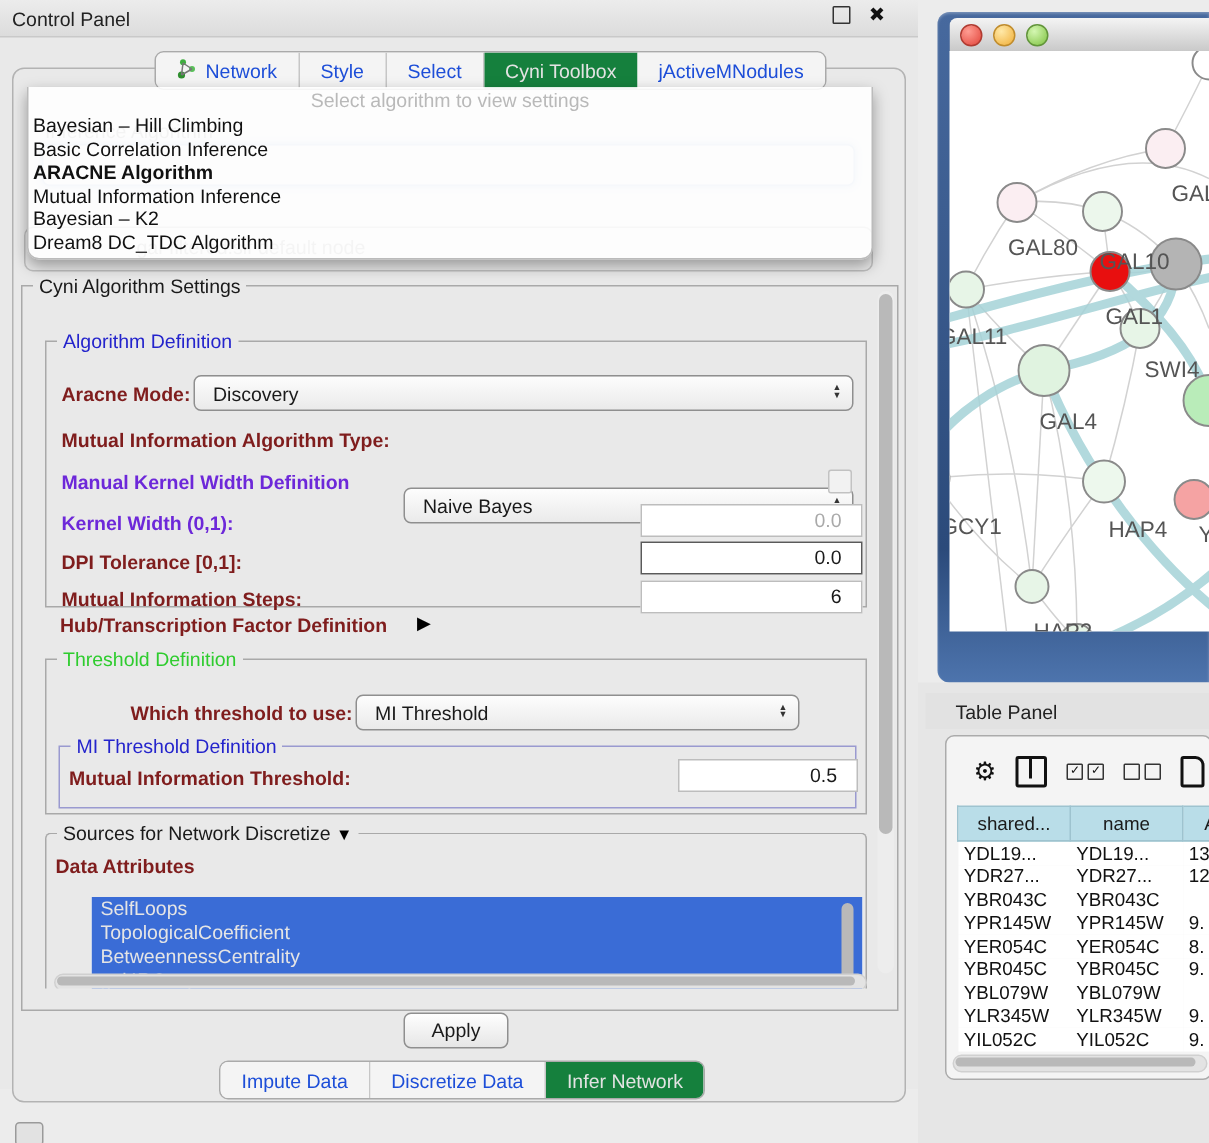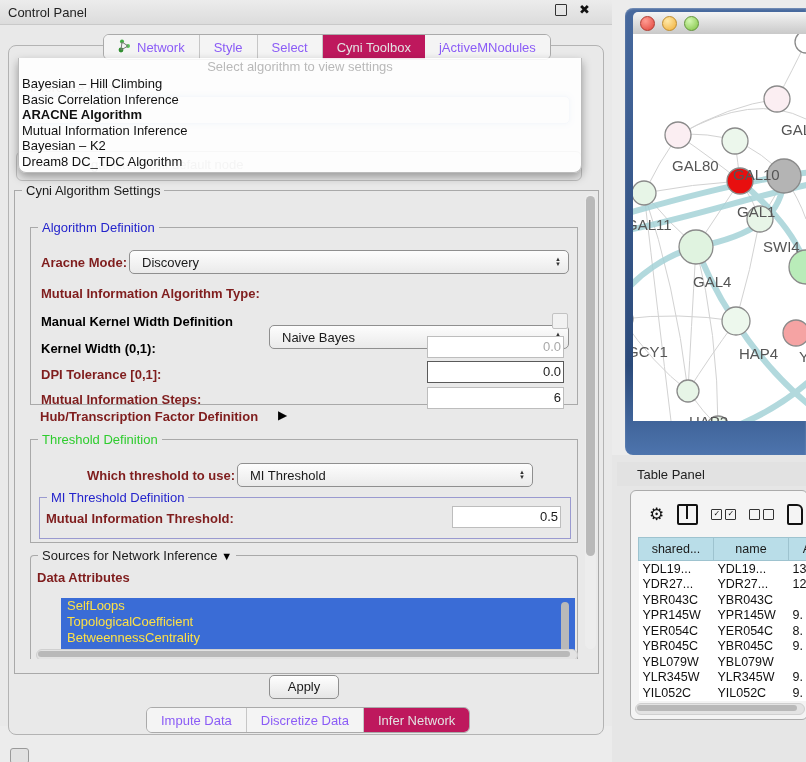--- a/index.html
+++ b/index.html
@@ -10,23 +10,23 @@
   #control-panel{left:0;top:8;width:612px;height:726px;background:#e9e9e9;}
   #cp-titlebar{left:0;top:0;width:612px;height:24px;background:linear-gradient(#ececec,#dcdcdc);
                border-bottom:1px solid #c9c9c9;display:flex;align-items:center;}
   #cp-title{margin-left:8px;color:#222;}
   .cp-winbtns{position:absolute;right:22px;top:4px;display:flex;gap:12px;align-items:center;}
   .float-icon{width:10px;height:10px;border:1.6px solid #333;border-radius:1px;}
   .close-icon{font-weight:bold;font-size:13px;color:#111;line-height:10px;}
   
   .tabstrip{display:flex;border:1px solid #aaa;border-radius:6px;background:#f4f4f4;overflow:hidden;height:24px;align-items:stretch;}
   #top-tabs{left:103px;top:34px;}
-  .tab{display:flex;align-items:center;padding:0 14px;color:#8b5cf6;border-right:1px solid #c6c6c6;background:#f4f4f4;white-space:nowrap;}
+  .tab{display:flex;align-items:center;padding:0 14px;color:#1d4ed8;border-right:1px solid #c6c6c6;background:#f4f4f4;white-space:nowrap;}
   .tab:last-child{border-right:none;}
-  .tab.active{background:#be185d;color:#e3e3e3;border-right:none;}
+  .tab.active{background:#15803d;color:#e3e3e3;border-right:none;}
   .tab .net-ic{margin-right:6px;}
   
   #cp-body{left:8px;top:45px;width:594px;height:688px;border:1px solid #b3b3b3;border-radius:8px;background:#e9e9e9;}
   
   .ghost-label{color:rgba(40,40,40,0.38);}
   .ghost-combo1{left:28px;top:96px;width:540px;height:26px;border:1px solid rgba(130,160,210,.55);
                 border-radius:5px;box-shadow:0 0 5px rgba(90,140,220,.55);}
   .ghost-combo2{left:16px;top:151px;width:564px;height:28px;border:1px solid rgba(150,150,150,.5);border-radius:6px;}
   
   #algo-popup{left:18px;top:58px;width:562px;height:114px;background:rgba(255,255,255,0.88);
@@ -36,34 +36,34 @@
   .algo-item{padding:0 0 0 3px;height:15.5px;line-height:15.5px;color:#111;}
   .algo-item.selected{font-weight:bold;}
   
   .fieldset{border:1px solid #a9a9a9;border-radius:0;}
   .fieldset>.legend{position:absolute;top:-8px;left:7px;background:#e9e9e9;padding:0 4px;line-height:15px;}
   .legend.blue{color:#2424cc;}
   .legend.green{color:#2ecc2e;}
   #settings-group{left:14px;top:190px;width:583px;height:482px;}
   #settings-port{left:1px;top:10px;width:568px;height:458px;overflow:hidden;}
   .formlabel{font-weight:bold;color:#7f1d1d;white-space:nowrap;}
-  .formlabel.disabled{color:#000000;}
+  .formlabel.disabled{color:#6d28d9;}
   .combo{background:linear-gradient(#fdfdfd,#eaeaea);border:1px solid #8f8f8f;border-radius:5px;
          display:flex;align-items:center;height:22px;gap:24px;}
   .combo .val{flex:1;padding-left:12px;}
   .combo .stepper{width:20px;display:flex;flex-direction:column;align-items:center;justify-content:center;
                   font-size:6px;color:#333;line-height:5px;border-left:0;}
-  .tfield{border:1px solid #bdbdbd;background:#fff;height:20px;line-height:20px;text-align:right;padding-right:2px;}
+  .tfield{border:1px solid #bdbdbd;background:#fff;height:20px;line-height:20px;text-align:right;padding-right:13px;}
   .tfield.strong{border:1px solid #5a5a5a;}
   .tfield.disabled{color:#a9a9a9;}
   .checkbox{width:14px;height:14px;border:1px solid #c2c2c2;border-radius:2px;background:#f2f2f2;}
   .tri{font-size:12px;color:#000;}
   
   #attr-list{left:30px;top:42px;width:514px;height:70px;background:#fff;overflow:hidden;}
-  .attr-item{background:#3a6cd6;color:#fde047;height:16px;line-height:16px;padding-left:6px;}
+  .attr-item{background:#3a6cd6;color:#e5e5e5;height:16px;line-height:16px;padding-left:6px;}
   
   .sb-track{background:#e3e3e3;border:1px solid #d0d0d0;border-radius:6px;}
   .sb-thumb{background:#b9b9b9;border-radius:6px;}
   
   #apply-btn{left:269px;top:675px;width:68px;height:22px;border:1px solid #8f8f8f;border-radius:5px;
              background:linear-gradient(#fefefe,#e6e6e6);text-align:center;line-height:21px;}
   #bottom-tabs{left:146px;top:707px;}
   
   #net-window{left:625px;top:8px;width:181px;height:447px;border-radius:8px 0 0 8px;
               background:linear-gradient(#47699e,#2b4a7a 80%,#4d74ad);box-shadow:inset 0 1px 2px rgba(255,255,255,.3);}
@@ -208,21 +208,21 @@
         </div>
 
         <div class="abs fieldset" style="left:8px;top:57px;width:530px;height:40px;border-color:#9a9ad0;">
           <span class="legend blue" style="background:#e9e9e9;">MI Threshold Definition</span>
           <span class="abs formlabel" style="left:6px;top:13px;">Mutual Information Threshold:</span>
           <div class="abs tfield" style="left:412px;top:8px;width:105px;">0.5</div>
         </div>
       </div>
 
       <div class="abs fieldset" style="left:14px;top:354px;width:546px;height:120px;border-bottom:none;border-radius:4px 4px 0 0;">
-        <span class="legend"><span>Sources for Network Inference</span> <span class="tri" style="font-size:11px;">▼</span></span>
+        <span class="legend"><span>Sources for Network Discretize</span> <span class="tri" style="font-size:11px;">▼</span></span>
         <span class="abs formlabel" style="left:6px;top:14px;">Data Attributes</span>
         <div id="attr-list" class="abs">
             <div class="attr-item">SelfLoops</div>
             <div class="attr-item">TopologicalCoefficient</div>
             <div class="attr-item">BetweennessCentrality</div>
             <div class="attr-item">gal4RGexp</div>
           </div>
         <div class="abs sb-thumb" style="left:530px;top:46px;width:8px;height:58px;"></div>
       </div>
 

